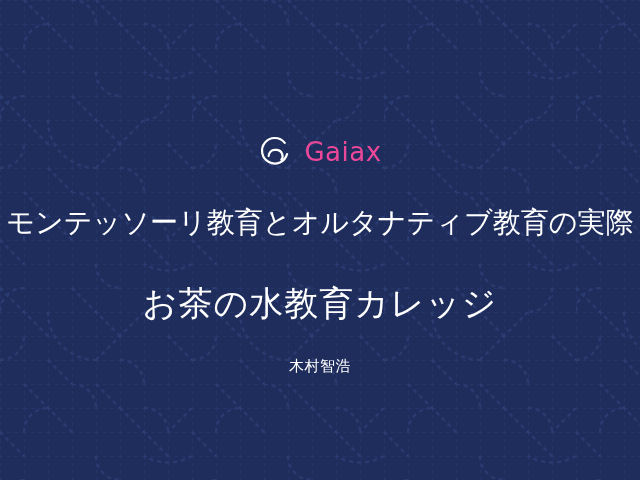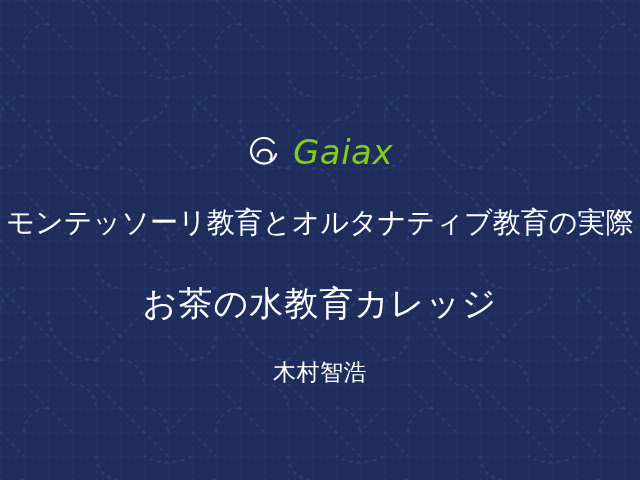--- a/index.html
+++ b/index.html
@@ -48,28 +48,27 @@
     align-items: center;
     justify-content: center;
     gap: 12px;
   }
   #logo-mark {
     display: block;
     width: 34px;
     height: 34px;
   }
   #logo-word {
-    color: #84cc16;
-    font-size: 34px;
+    color: #ec4899;
+    font-size: 26px;
     line-height: 1;
     letter-spacing: 0.5px;
     font-weight: 400;
     white-space: nowrap;
     font-family: "DejaVu Sans", "Liberation Sans", sans-serif;
-    font-style: italic;
   }
 
   
   #title {
     position: absolute;
     top: 205px;
     left: 0;
     right: 0;
     text-align: center;
     color: #ffffff;
@@ -97,25 +96,26 @@
   }
 
   
   #presenter {
     position: absolute;
     top: 358px;
     left: 0;
     right: 0;
     text-align: center;
     color: #ffffff;
-    font-size: 23px;
+    font-size: 15px;
     line-height: 1.3;
     font-weight: 400;
     letter-spacing: 0.5px;
     white-space: nowrap;
+    font-family: Liberation Mono, monospace;
   }
 </style>
 </head>
 <body>
 
 <div id="slide">
 
   <svg id="bg-pattern" viewBox="0 0 640 480" xmlns="http://www.w3.org/2000/svg" aria-hidden="true">
     <defs>
       <pattern id="cellGrid" width="24" height="24" patternUnits="userSpaceOnUse">

